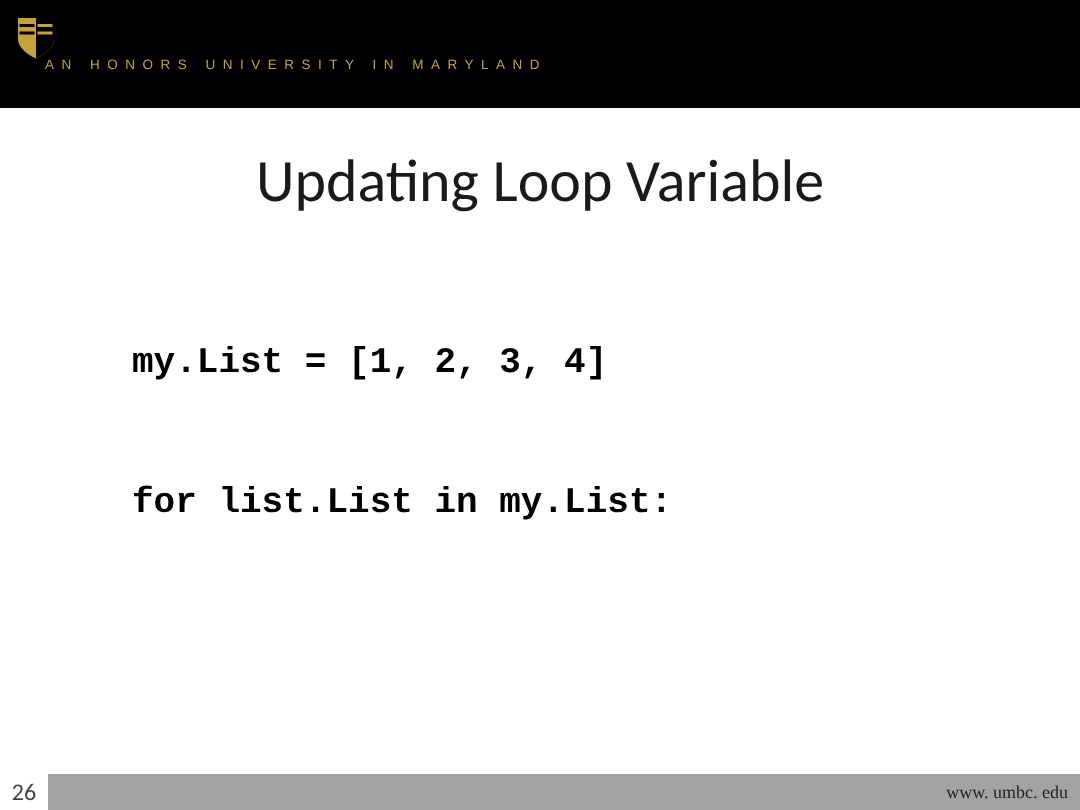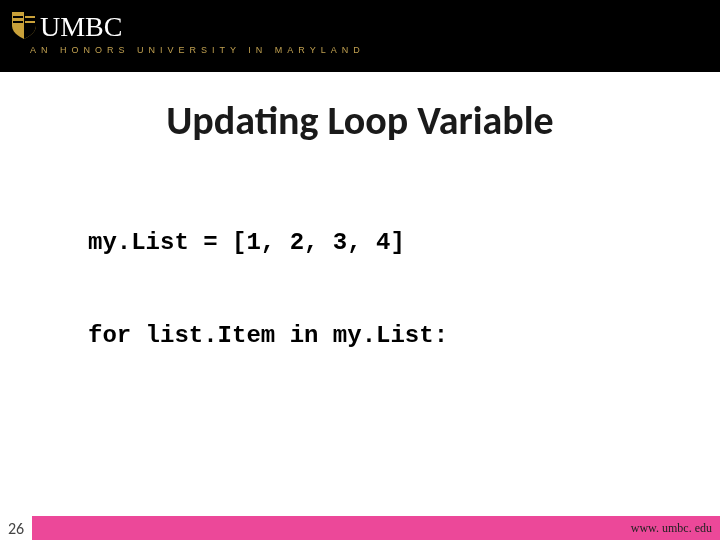--- a/index.html
+++ b/index.html
@@ -5,30 +5,30 @@
   * { margin: 0; padding: 0; box-sizing: border-box; }
   html, body { width: 720px; height: 540px; font-family: Calibri, "Segoe UI", Arial, sans-serif; background: #fff; }
   .slide { width: 720px; height: 540px; position: relative; background: #fff; }
 
   .header { width: 100%; height: 72px; background: #000; color: #fff; padding: 6px 10px 0 10px; }
   .logo-wrap { display: flex; align-items: baseline; gap: 0; }
   .logo-shield { display:inline-block; width:28px; height:30px; position:relative; top:4px; }
   .logo-text { font-family: Georgia, "Times New Roman", serif; font-size: 28px; font-weight: 400; letter-spacing: 0px; margin-left: 2px; }
   .tagline { font-family: Arial, sans-serif; font-size: 9px; letter-spacing: 5px; color: #c0a050; margin-top: 2px; margin-left: 20px; }
 
-  .title { width:100%; margin-top: 24px; text-align: center; font-size: 40px; color: #1a1a1a; font-weight: 700; }
+  .title { width:100%; margin-top: 24px; text-align: center; font-size: 40px; color: #1a1a1a; font-weight: 400; }
 
   .bullets { margin: 24px 0 0 40px; }
   .bullets .row { display:flex; align-items:flex-start; }
   .dot { width:6px; height:6px; background:#000; border-radius:50%; margin-top:14px; margin-right:12px; flex:0 0 auto; }
   .q { font-size: 28px; color:#111; }
 
   .code { margin: 22px 0 0 88px; font-family: "Courier New", monospace; font-weight: bold; font-size: 24px; line-height: 1.28; color:#000; white-space: pre; }
 
-  .footer { position:absolute; left:0; bottom:0; width:100%; height:24px; background:#ec4899; display:flex; align-items:center; justify-content:space-between; padding:0 8px; }
+  .footer { position:absolute; left:0; bottom:0; width:100%; height:24px; background:#a3a3a3; display:flex; align-items:center; justify-content:space-between; padding:0 8px; }
   .page-num { background:#fff; min-width:32px; height:24px; display:flex; align-items:center; justify-content:center; font-size:16px; color:#444; margin-left:-8px; padding:0 6px; }
   .footer-url { font-family: Liberation Serif, serif; font-size:12px; color:#222; }
 
   .gold { fill:#c9a13a; }
   .black { fill:#000; }
 </style>
 </head>
 <body>
 
 <div class="slide">
@@ -38,31 +38,30 @@
       <span class="logo-shield">
         <svg viewBox="0 0 28 30" width="28" height="30">
           <path class="gold" d="M2 2 H26 V16 C26 24 14 29 14 29 C14 29 2 24 2 16 Z"></path>
           <path class="black" d="M14 2 H26 V16 C26 24 14 29 14 29 Z"></path>
           <rect class="black" x="3" y="6" width="10" height="2"></rect>
           <rect class="black" x="3" y="11" width="10" height="2"></rect>
           <rect class="gold" x="15" y="6" width="10" height="2"></rect>
           <rect class="gold" x="15" y="11" width="10" height="2"></rect>
         </svg>
       </span>
-      <span class="logo-text">UMBC</span>
     </div>
     <div class="tagline">AN HONORS UNIVERSITY IN MARYLAND</div>
   </div>
 
   <div class="title">Updating Loop Variable</div>
 
 
   <div class="code">
     <div>my.List = [1, 2, 3, 4]</div>
-    <div>for list.Item in my.List:</div>
+    <div>for list.List in my.List:</div>
     
   </div>
 
   <div class="footer">
     <div class="page-num">26</div>
     <div class="footer-url">www. umbc. edu</div>
   </div>
 
 </div>
 

